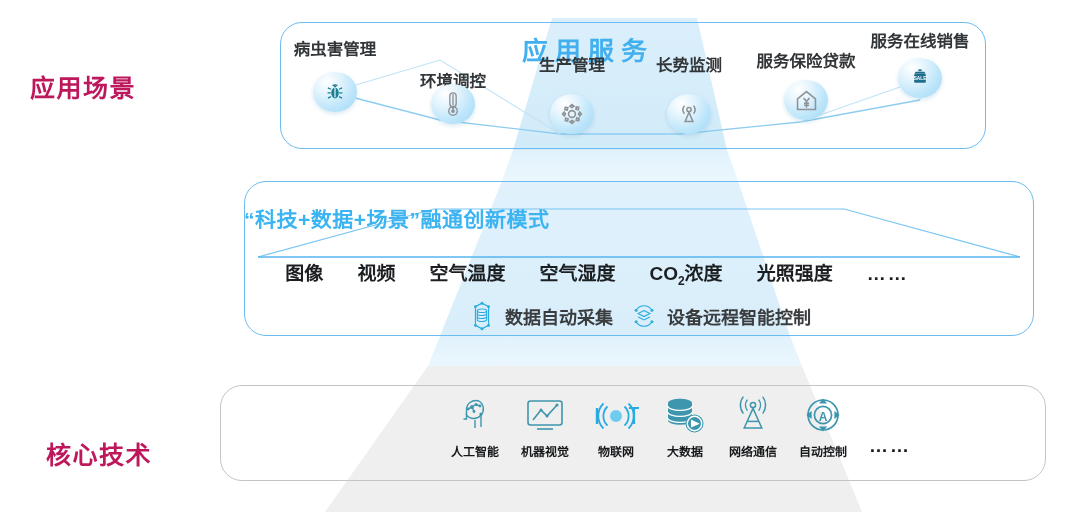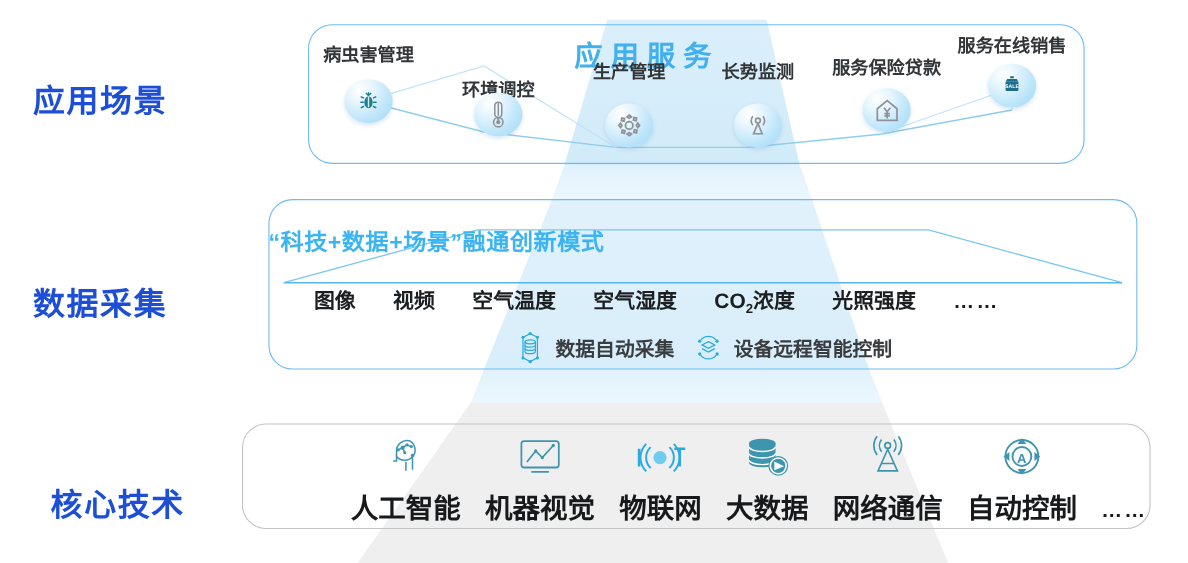--- a/index.html
+++ b/index.html
@@ -19,23 +19,23 @@
   
   #funnel-layer {
     position: absolute; inset: 0;
     pointer-events: none;
     z-index: 0;
   }
 
   
   .row-label {
     position: absolute;
-    font-size: 29px;
+    font-size: 25px;
     font-weight: bold;
-    color: #1d4ed8;
+    color: #be185d;
     letter-spacing: 1.5px;
     white-space: nowrap;
     z-index: 4;
   }
   #label-app  { left: 30px;  top: 68px; }
   #label-data { left: 30px;  top: 252px; }
   #label-tech { left: 46px;  top: 435px; }
 
   
   .card {
@@ -147,21 +147,21 @@
     justify-content: center;
     gap: 22px;
     z-index: 5;
     padding-left: 96px;
   }
   #tech-items .titem {
     display: flex; flex-direction: column; align-items: center; gap: 2px;
   }
   #tech-items .ticon { height: 48px; display:flex; align-items:center; justify-content:center; }
   #tech-items .tlabel {
-    font-size: 25px; font-weight: bold; color: #17191b; white-space: nowrap;
+    font-size: 12px; font-weight: bold; color: #17191b; white-space: nowrap;
   }
   #tech-items .ellipsis {
     font-size: 19px; font-weight: bold; color: #17191b; letter-spacing: 2px;
     padding-bottom: 2px;
   }
 </style>
 </head>
 <body>
 
 <div id="stage">
@@ -183,21 +183,20 @@
     <polygon points="513,150 727,150 738,181 502,181" fill="url(#funBlue2)"></polygon>
 
     <polygon points="502,181 738,181 790,336 440,336" fill="url(#funBlue)" opacity=".85"></polygon>
 
     <polygon points="440,336 790,336 802,366 428,366" fill="url(#funBlue2)"></polygon>
 
     <polygon points="428,366 802,366 862,512 325,512" fill="#efefef"></polygon>
   </svg>
 
   <div class="row-label" id="label-app">应用场景</div>
-  <div class="row-label" id="label-data">数据采集</div>
   <div class="row-label" id="label-tech">核心技术</div>
 
   <div class="card blue" id="card-app"></div>
 
   <div id="app-service-title">应用服务</div>
 
   <svg style="position:absolute;left:280px;top:22px;width:706px;height:127px;z-index:4;" viewBox="0 0 706 127">
     <polyline points="52,70 160,98 280,112 400,112 520,100 640,78" fill="none" stroke="#8ecdf0" stroke-width="1.3"></polyline>
     <polyline points="52,70 160,38 280,112" fill="none" stroke="#bfe3f7" stroke-width="1.1"></polyline>
     <polyline points="520,100 640,58 640,78" fill="none" stroke="#bfe3f7" stroke-width="1.1"></polyline>

